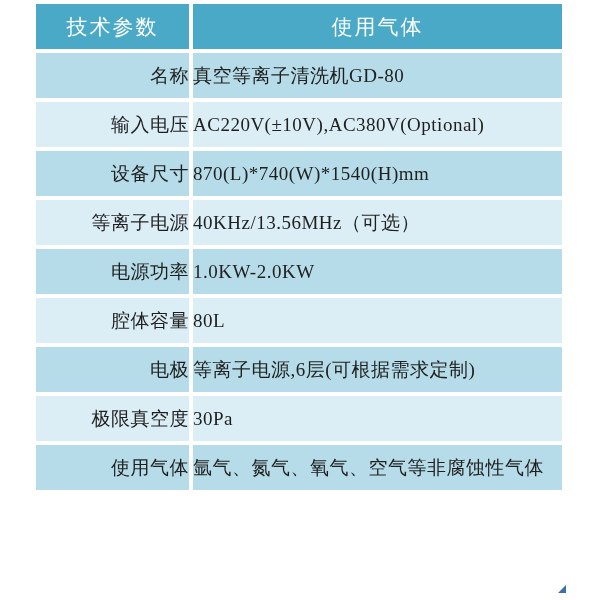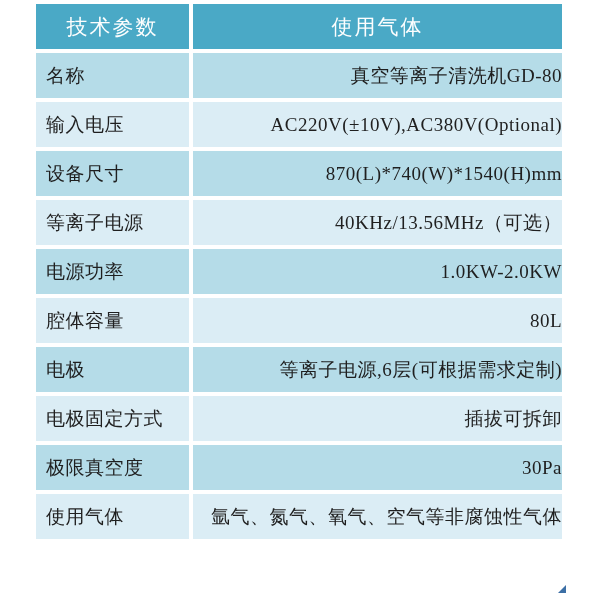--- a/index.html
+++ b/index.html
@@ -42,26 +42,26 @@
   }
   .spec-table th {
     background: var(--header-bg);
     color: var(--header-text);
     font-weight: normal;
     font-size: 21px;
     letter-spacing: 2px;
     text-align: center;
   }
   .spec-table td.param {
-    padding-left: 10px;
-    text-align: left;
+    padding-left: 22px;
+    text-align: right;
   }
   .spec-table td.value {
-    padding-left: 16px;
-    text-align: right;
+    padding-left: 0;
+    text-align: left;
   }
   .spec-table tbody tr:nth-child(odd) td { background: var(--row-odd); }
   .spec-table tbody tr:nth-child(even) td { background: var(--row-even); }
   .resize-handle {
     position: absolute;
     left: 558px;
     top: 585px;
     width: 0;
     height: 0;
     border-left: 8px solid transparent;
@@ -105,24 +105,20 @@
   </tr>
       <tr>
     <td class="param">腔体容量</td>
     <td class="value">80L</td>
   </tr>
       <tr>
     <td class="param">电极</td>
     <td class="value">等离子电源,6层(可根据需求定制)</td>
   </tr>
       <tr>
-    <td class="param">电极固定方式</td>
-    <td class="value">插拔可拆卸</td>
-  </tr>
-      <tr>
     <td class="param">极限真空度</td>
     <td class="value">30Pa</td>
   </tr>
       <tr>
     <td class="param">使用气体</td>
     <td class="value">氩气、氮气、氧气、空气等非腐蚀性气体</td>
   </tr>
     </tbody>
 </table>
 

